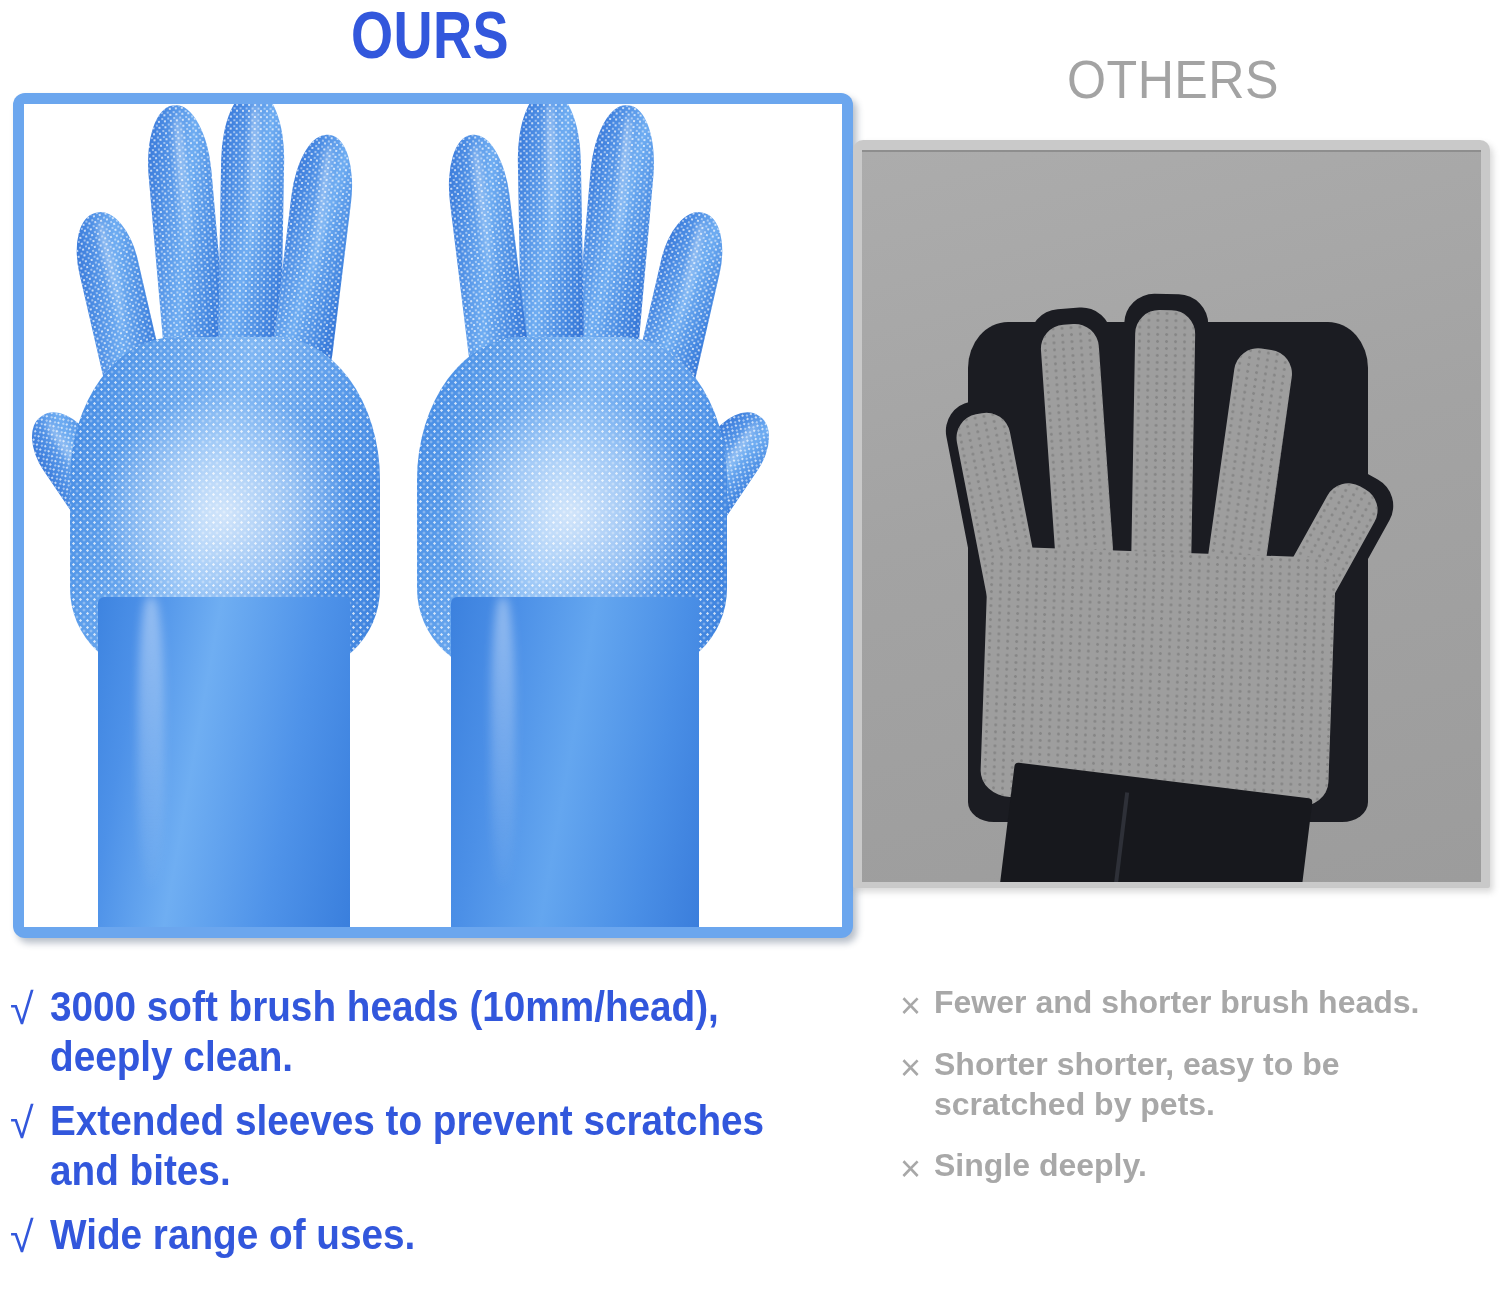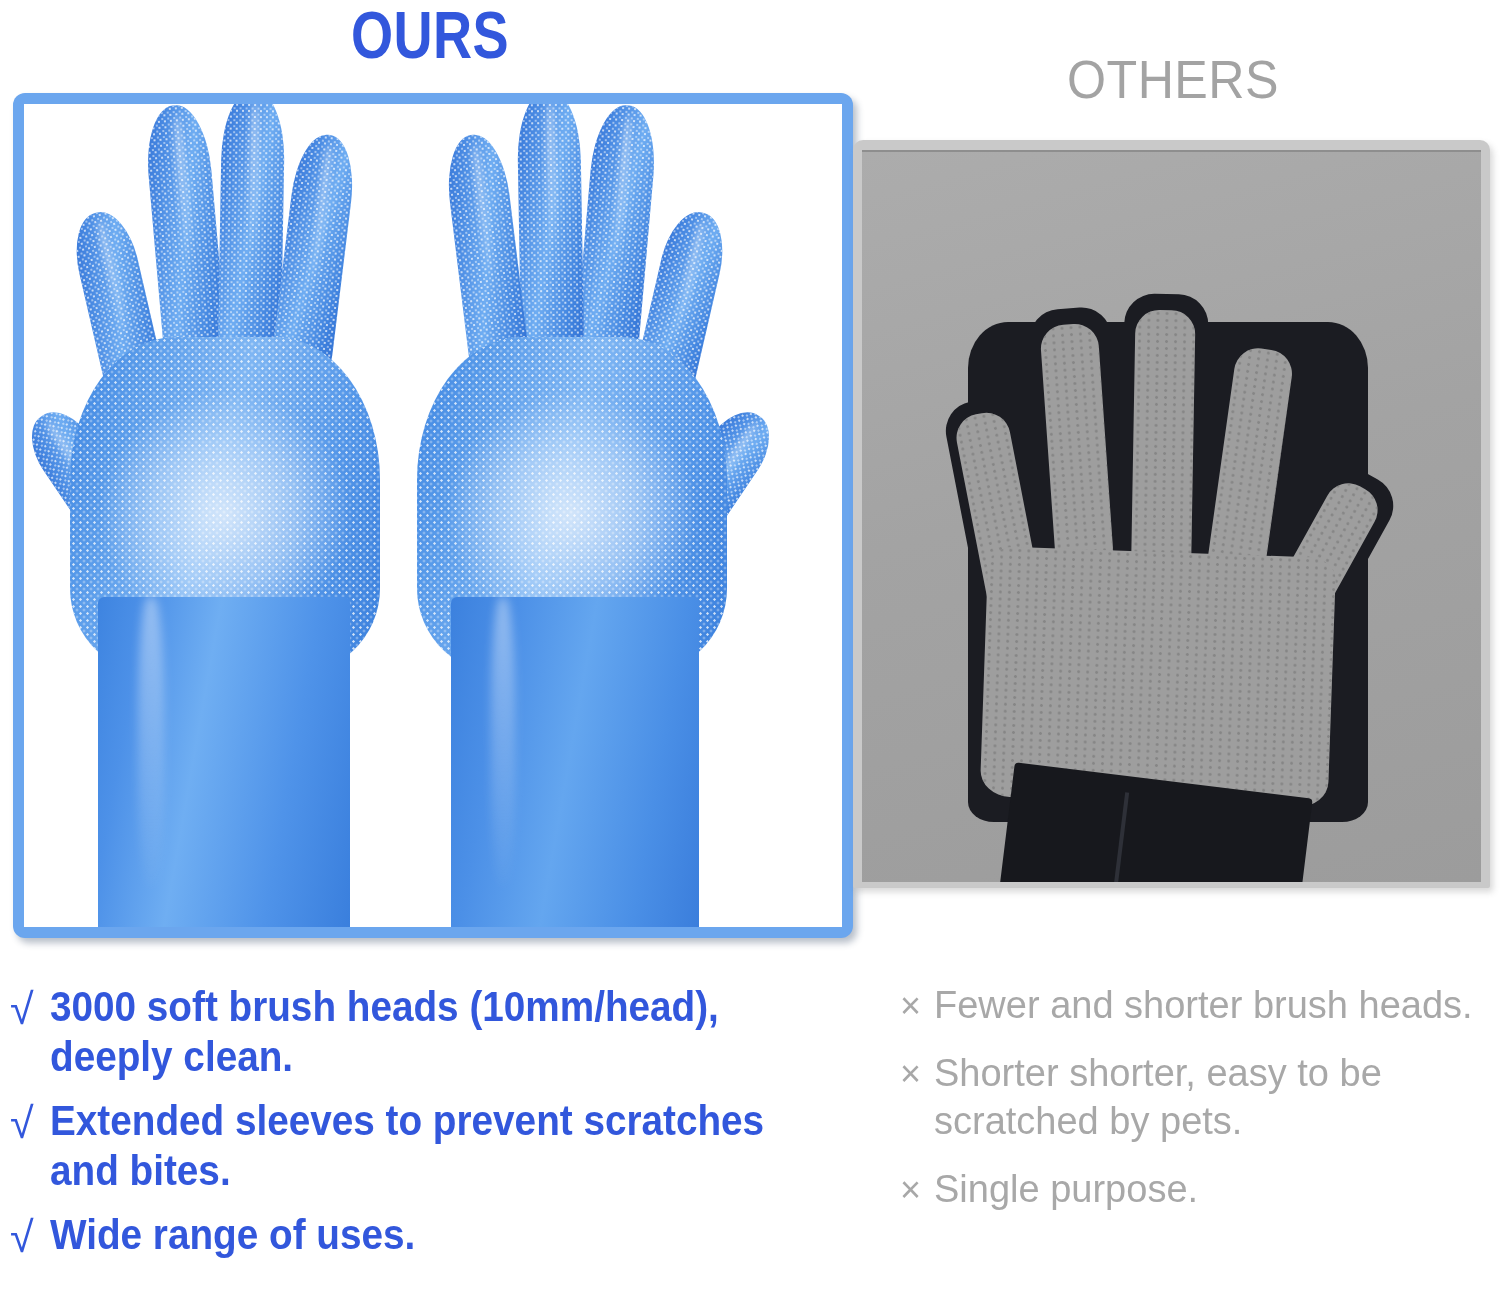--- a/index.html
+++ b/index.html
@@ -296,22 +296,22 @@
   
   #bullets-other .bullet { margin-bottom: 20px; }
   #bullets-other .bullet-mark {
     width: 34px;
     font-size: 36px;
     color: #A8A8A8;
     font-weight: normal;
     padding-top: 6px;
   }
   #bullets-other .bullet-text {
-    font-size: 38px;
-    font-weight: normal;
+    font-size: 32px;
+    font-weight: bold;
     color: #A8A8A8;
     line-height: 1.26;
   }
 </style>
 </head>
 <body>
 
 <div class="title" id="title-ours">OURS</div>
 
 <div class="title" id="title-others">OTHERS</div>
@@ -422,15 +422,15 @@
   <div class="bullet">
     <span class="bullet-mark">×</span>
     <span class="bullet-text">Fewer and shorter brush heads.</span>
   </div>
   <div class="bullet">
     <span class="bullet-mark">×</span>
     <span class="bullet-text">Shorter shorter, easy to be scratched by pets.</span>
   </div>
   <div class="bullet">
     <span class="bullet-mark">×</span>
-    <span class="bullet-text">Single purpose.</span>
+    <span class="bullet-text">Single deeply.</span>
   </div>
 </div>
 
 </body></html>

